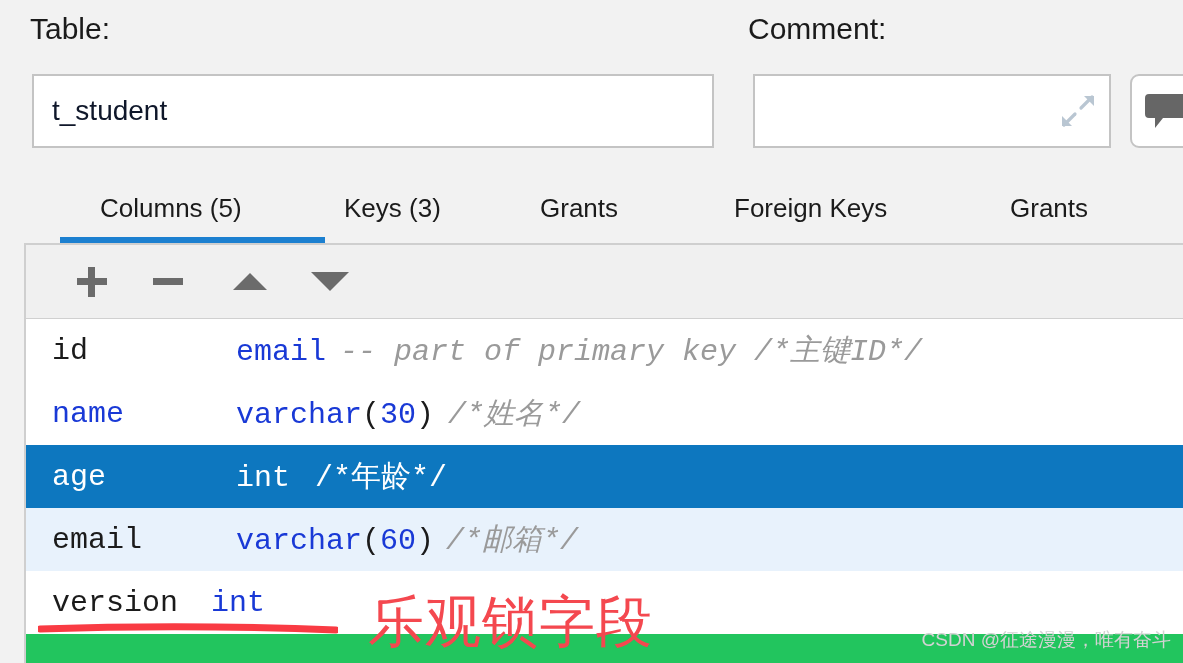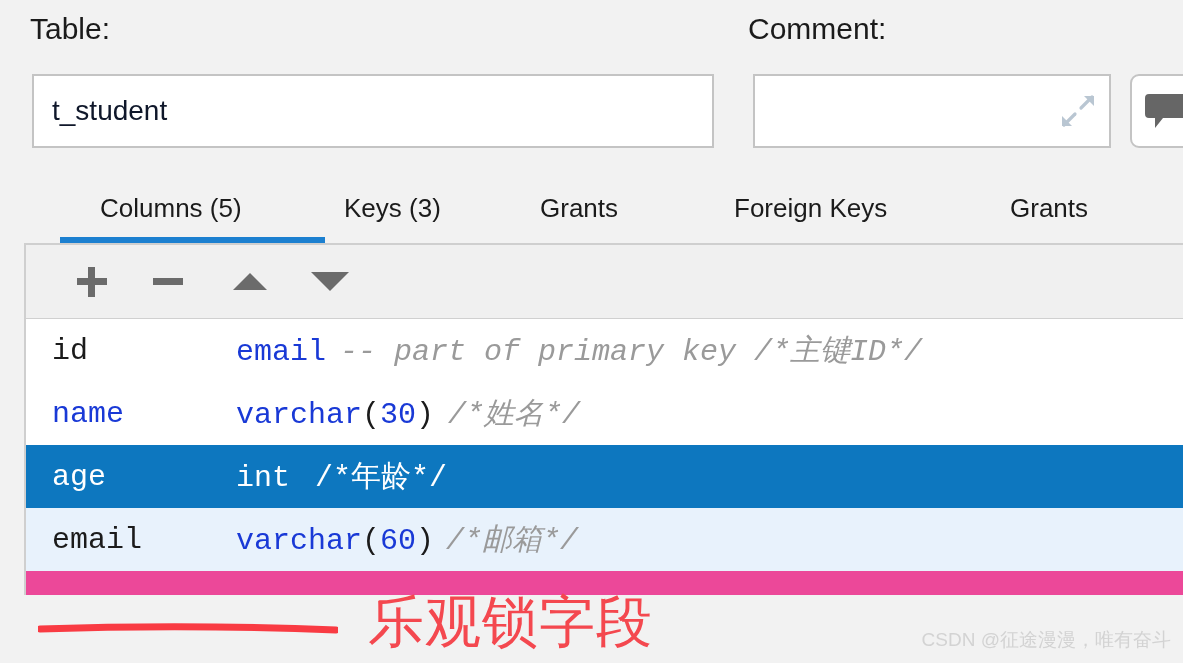--- a/index.html
+++ b/index.html
@@ -104,22 +104,22 @@
     height: 7px;
     background: #1c80d0;
     bottom: -4px;
   }
 
   
   .table-panel {
     position: absolute;
     left: 24px; top: 243px;
     width: 1159px;
-    height: 352px;
-    background: #ec4899;
+    height: 420px;
+    background: #22c55e;
     border-left: 2px solid #cfcfcf;
     border-top: 2px solid #cfcfcf;
     box-sizing: border-box;
   }
   .grid-toolbar {
     position: relative;
     height: 73px;
     background: #f0f0f0;
     border-bottom: 1px solid #d0d0d0;
   }
@@ -331,20 +331,26 @@
       </span>
     </div>
 
     <div class="row alt">
       <span class="col-name" style="width:170px;">email</span>
       <span class="col-rest">
         <span class="tok-type">varchar</span><span class="tok-paren">(</span><span class="tok-num">60</span><span class="tok-paren">)</span><span class="tok-comment" style="margin-left:12px;">/*邮箱*/</span>
       </span>
     </div>
 
+    <div class="row">
+      <span class="col-name" style="width:155px;">version</span>
+      <span class="col-rest" style="margin-left:4px;">
+        <span class="tok-type">int</span>
+      </span>
+    </div>
 
   </div>
 </div>
 
 <div class="annot-underline">
   <svg width="300" height="12" viewBox="0 0 300 12" preserveAspectRatio="none">
     <path d="M2 6 Q150 1 298 7" stroke="#f93b43" stroke-width="7" fill="none" stroke-linecap="round"></path>
   </svg>
 </div>
 

